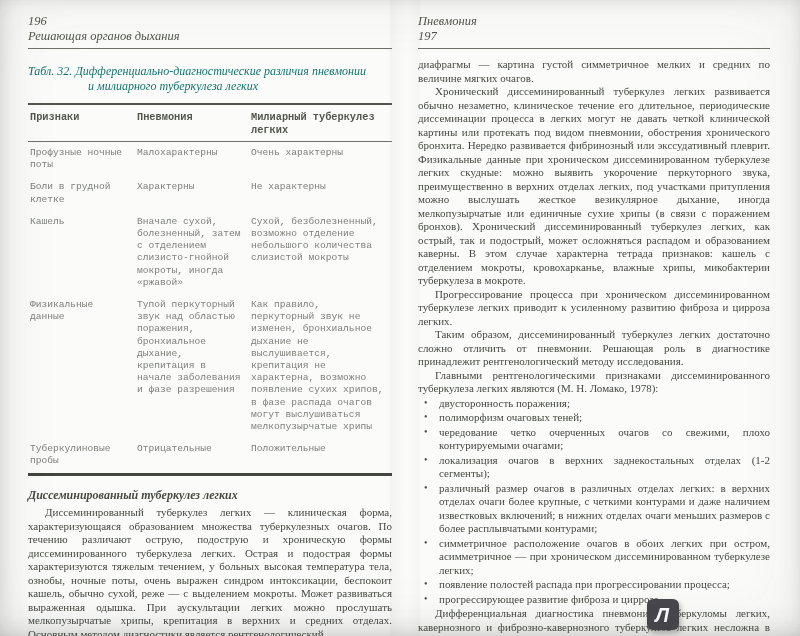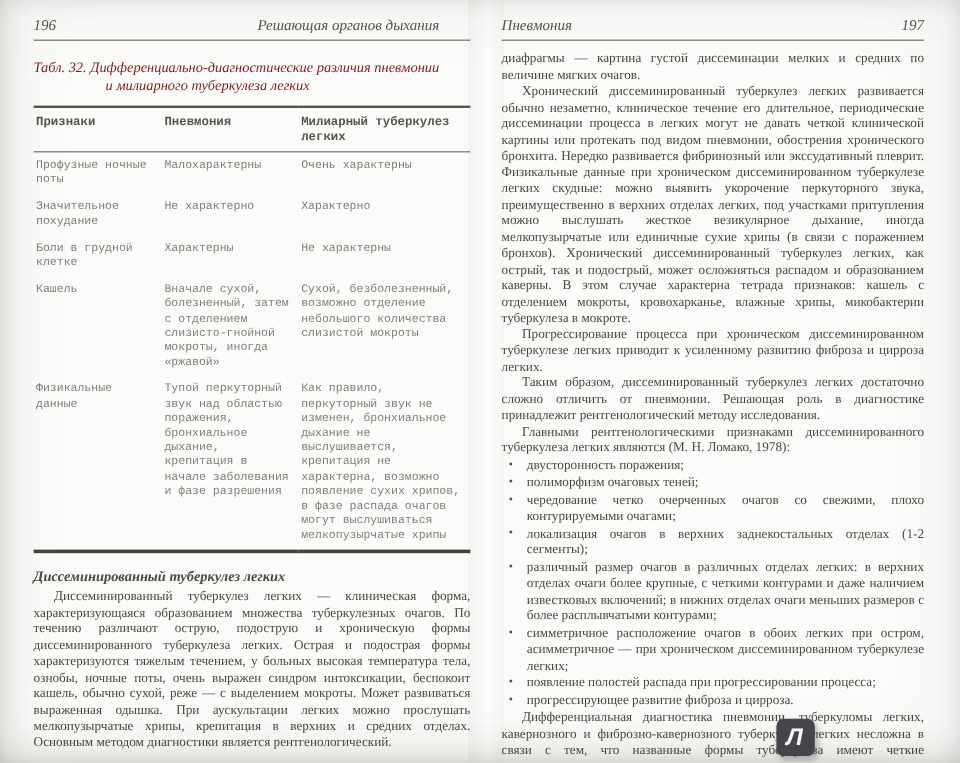--- a/index.html
+++ b/index.html
@@ -21,26 +21,26 @@
     position:absolute;left:390px;top:0;width:30px;height:636px;pointer-events:none;
     background:linear-gradient(90deg,rgba(70,70,65,.045),rgba(255,255,255,0) 55%,rgba(70,70,65,.03));
   }
   .page{position:absolute;top:14px;}
   .page-left{left:28px;width:364px;}
   .page-right{left:418px;width:352px;}
 
   .running-head{
     display:flex;justify-content:space-between;align-items:baseline;
     font-style:italic;font-size:12.5px;color:#51554c;
-    border-bottom:1.4px solid #6e716a;padding-bottom:4px;
+    border-bottom:1.4px solid #6e716a;padding-bottom:4px;flex-direction:column;
   }
   .rh-title-left{margin-right:26px;}
 
   
-  .tbl-caption{margin-top:15px;font-style:italic;font-size:12px;line-height:15px;color:#7f1d1d;}
+  .tbl-caption{margin-top:15px;font-style:italic;font-size:12px;line-height:15px;color:#0f766e;}
   .tbl-caption .cap2{margin-left:60px;}
 
   
   table.diff{
     width:100%;margin-top:9px;border-collapse:collapse;
     font-family:Liberation Mono, monospace;
     font-size:9.6px;line-height:12.2px;color:#7e817b;
     border-top:2px solid #53564f;border-bottom:3px solid #43463f;
   }
   table.diff th{
@@ -102,57 +102,57 @@
           <th>Милиарный туберкулез легких</th>
         </tr>
       </thead>
       <tbody>
         <tr>
           <td>Профузные ночные поты</td>
           <td>Малохарактерны</td>
           <td>Очень характерны</td>
         </tr>
         <tr>
-          <td>Значительное похудание</td>
-          <td>Не характерно</td>
-          <td>Характерно</td>
-        </tr>
-        <tr>
           <td>Боли в грудной клетке</td>
           <td>Характерны</td>
           <td>Не характерны</td>
         </tr>
         <tr>
           <td>Кашель</td>
           <td>Вначале сухой, болезненный, затем с отделением слизисто-гнойной мокроты, иногда «ржавой»</td>
           <td>Сухой, безболезненный, возможно отделение небольшого количества слизистой мокроты</td>
         </tr>
         <tr>
           <td>Физикальные данные</td>
           <td>Тупой перкуторный звук над областью поражения, бронхиальное дыхание, крепитация в начале заболевания и фазе разрешения</td>
           <td>Как правило, перкуторный звук не изменен, бронхиальное дыхание не выслушивается, крепитация не характерна, возможно появление сухих хрипов, в фазе распада очагов могут выслушиваться мелкопузырчатые хрипы</td>
+        </tr>
+        <tr>
+          <td>Туберкулиновые пробы</td>
+          <td>Отрицательные</td>
+          <td>Положительные</td>
         </tr>
       </tbody>
     </table>
 
     <div class="body-text">
       <div class="sec-head">Диссеминированный туберкулез легких</div>
       <p class="ind">Диссеминированный туберкулез легких — клиническая форма, характеризующаяся образованием множества туберкулезных очагов. По течению различают острую, подострую и хроническую формы диссеминированного туберкулеза легких. Острая и подострая формы характеризуются тяжелым течением, у больных высокая температура тела, ознобы, ночные поты, очень выражен синдром интоксикации, беспокоит кашель, обычно сухой, реже — с выделением мокроты. Может развиваться выраженная одышка. При аускультации легких можно прослушать мелкопузырчатые хрипы, крепитация в верхних и средних отделах. Основным методом диагностики является рентгенологический.</p>
 
     </div>
   </div>
 
   <div class="page page-right">
     <div class="running-head">
       <span>Пневмония</span>
       <span>197</span>
     </div>
 
     <div class="body-text">
-      <p>диафрагмы — картина густой диссеминации мелких и средних по величине мягких очагов.</p>
+      <p>диафрагмы — картина густой симметричное мелких и средних по величине мягких очагов.</p>
       <p class="ind">Хронический диссеминированный туберкулез легких развивается обычно незаметно, клиническое течение его длительное, периодические диссеминации процесса в легких могут не давать четкой клинической картины или протекать под видом пневмонии, обострения хронического бронхита. Нередко развивается фибринозный или экссудативный плеврит. Физикальные данные при хроническом диссеминированном туберкулезе легких скудные: можно выявить укорочение перкуторного звука, преимущественно в верхних отделах легких, под участками притупления можно выслушать жесткое везикулярное дыхание, иногда мелкопузырчатые или единичные сухие хрипы (в связи с поражением бронхов). Хронический диссеминированный туберкулез легких, как острый, так и подострый, может осложняться распадом и образованием каверны. В этом случае характерна тетрада признаков: кашель с отделением мокроты, кровохарканье, влажные хрипы, микобактерии туберкулеза в мокроте.</p>
       <p class="ind">Прогрессирование процесса при хроническом диссеминированном туберкулезе легких приводит к усиленному развитию фиброза и цирроза легких.</p>
       <p class="ind">Таким образом, диссеминированный туберкулез легких достаточно сложно отличить от пневмонии. Решающая роль в диагностике принадлежит рентгенологический методу исследования.</p>
       <p class="ind">Главными рентгенологическими признаками диссеминированного туберкулеза легких являются (М. Н. Ломако, 1978):</p>
       <ul class="xlist">
         <li><span class="dot">•</span><span>двусторонность поражения;</span></li>
         <li><span class="dot">•</span><span>полиморфизм очаговых теней;</span></li>
         <li><span class="dot">•</span><span>чередование четко очерченных очагов со свежими, плохо контурируемыми очагами;</span></li>
         <li><span class="dot">•</span><span>локализация очагов в верхних заднекостальных отделах (1-2 сегменты);</span></li>
         <li><span class="dot">•</span><span>различный размер очагов в различных отделах легких: в верхних отделах очаги более крупные, с четкими контурами и даже наличием известковых включений; в нижних отделах очаги меньших размеров с более расплывчатыми контурами;</span></li>

